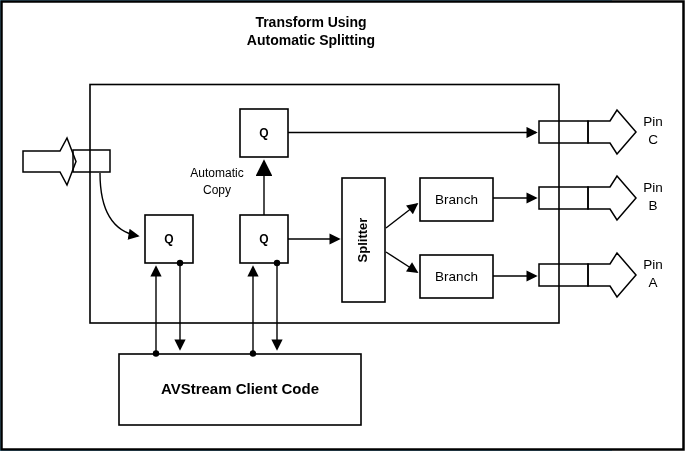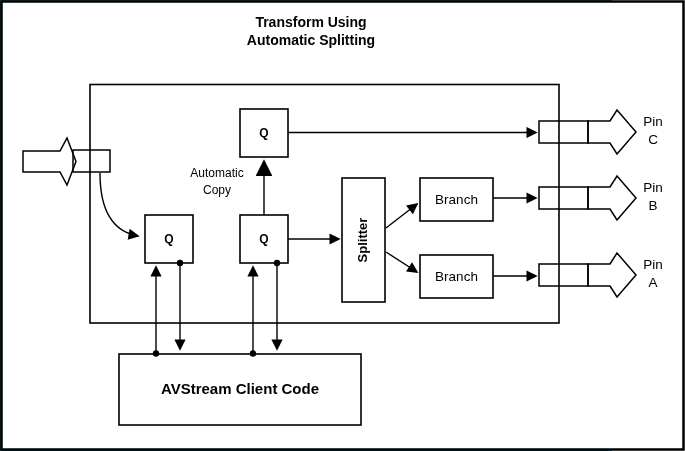--- a/index.html
+++ b/index.html
@@ -5,21 +5,21 @@
   html, body {
     margin: 0;
     padding: 0;
     background: #ffffff;
     font-family: "Liberation Sans", sans-serif;
   }
   .stage {
     position: relative;
     width: 612px;
     height: 451px;
-    background: #0369a1;
+    background: #7dd3fc;
   }
   svg { display: block; }
   text {
     fill: #000000;
     font-family: "Liberation Sans", "DejaVu Sans", sans-serif;
   }
   .t-title   { font-size: 14px; font-weight: bold; }
   .t-q       { font-size: 12px; font-weight: bold; }
   .t-plain   { font-size: 12px; }
   .t-node    { font-size: 13.5px; }

